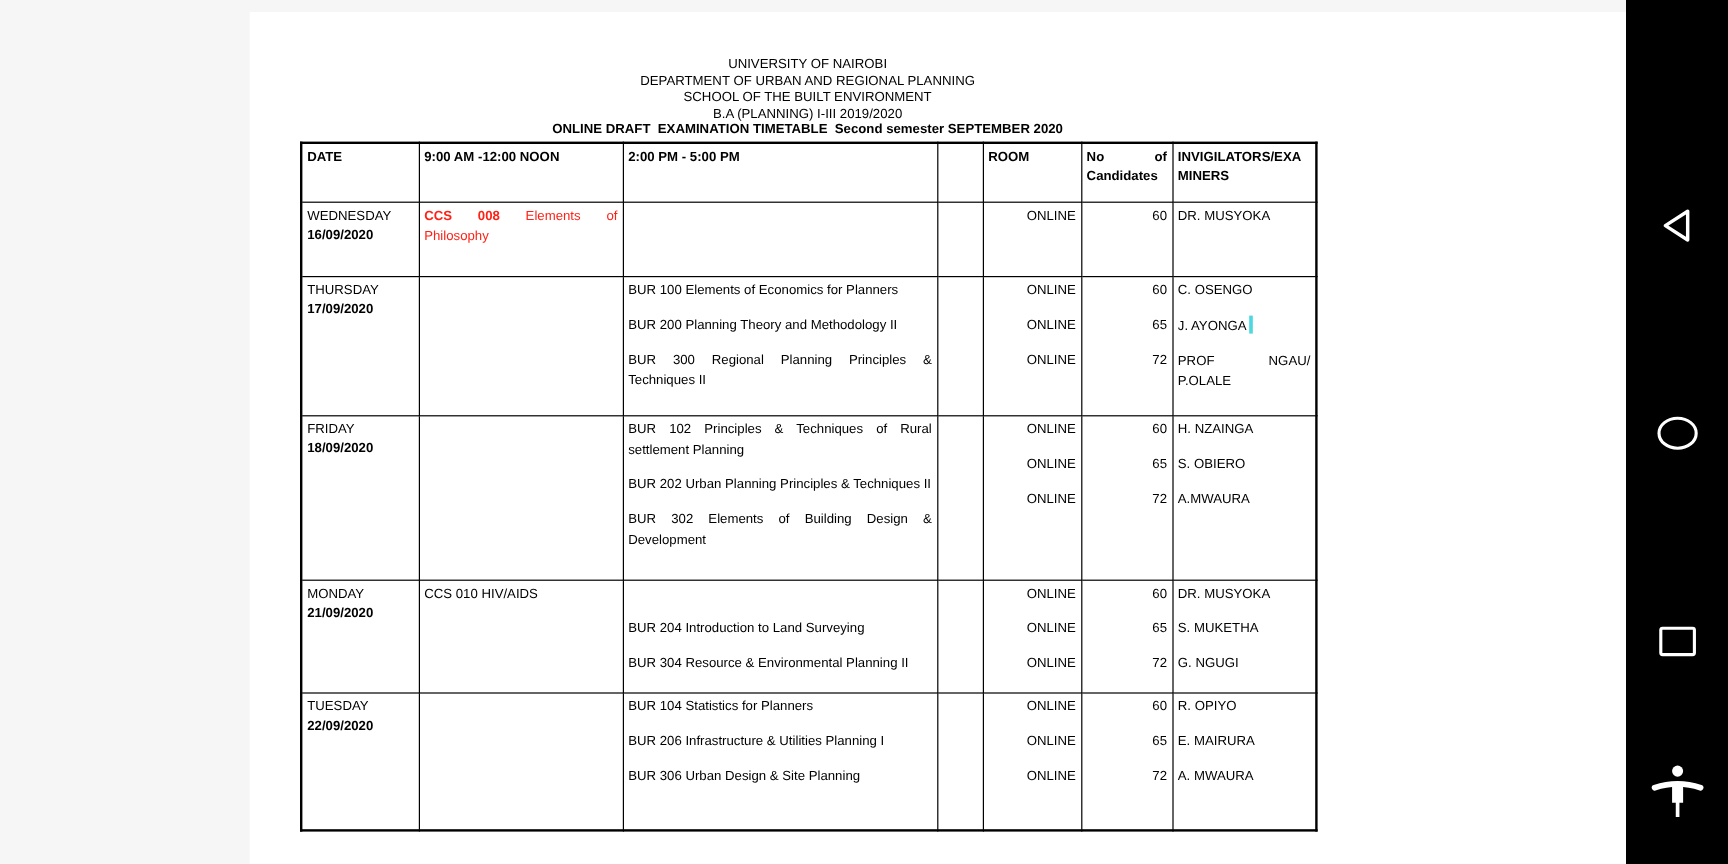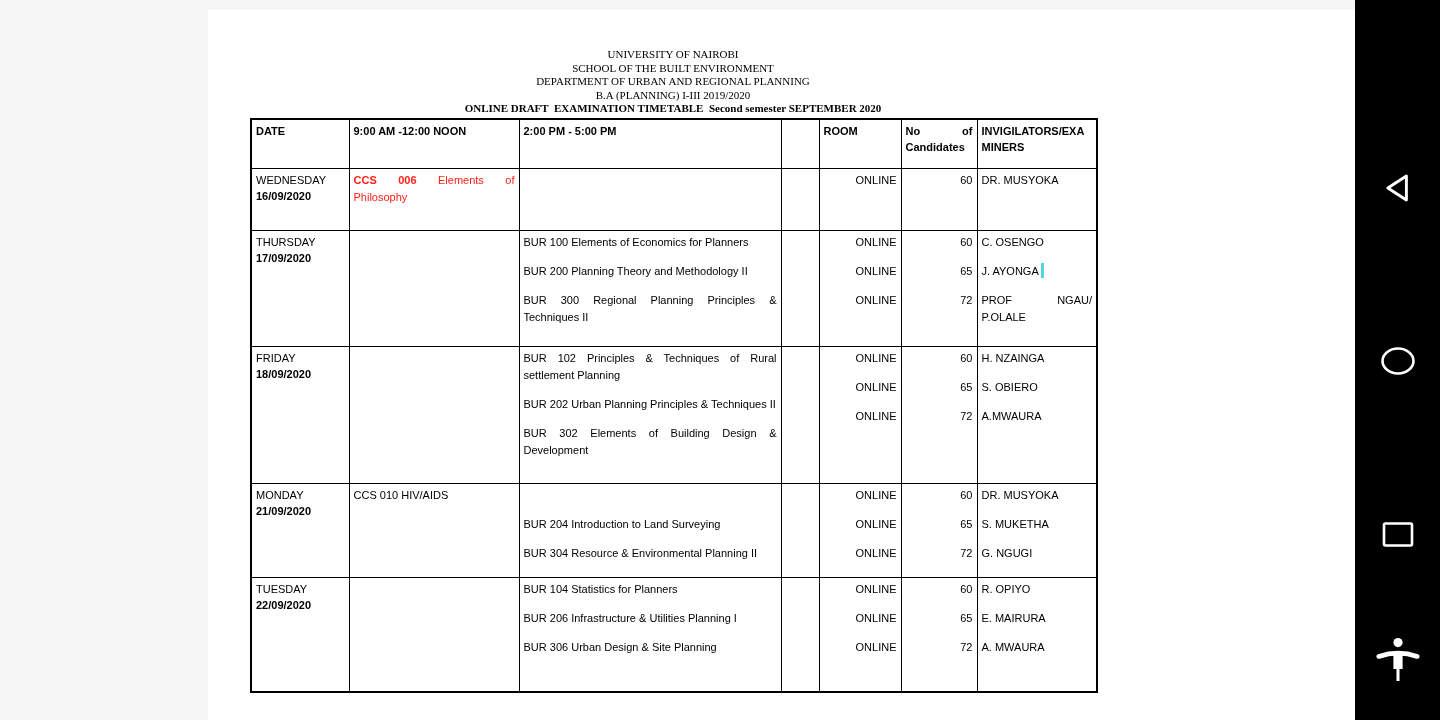--- a/index.html
+++ b/index.html
@@ -2,21 +2,21 @@
 <html><head>
 <meta charset="utf-8">
 <style>
   * { margin:0; padding:0; box-sizing:border-box; }
   html,body { width:1440px; height:720px; overflow:hidden;
     background:#f6f6f6; font-family:"Liberation Sans",sans-serif; color:#000; }
 
   .page { position:absolute; left:208px; top:10px; width:1147px; height:710px; background:#fff; }
 
   .doc-header { position:absolute; left:42px; top:38px; width:846px;
-    text-align:center; font-size:11px; line-height:13.5px;font-family:Liberation Serif, serif; }
+    text-align:center; font-size:11px; line-height:13.5px; }
   .doc-header .title { font-weight:bold; white-space:pre-wrap; }
 
   table.exam { position:absolute; left:42px; top:108px; width:846px;
     border-collapse:collapse; table-layout:fixed; font-size:11px;
     border:2px solid #000; }
   .exam th, .exam td { border:1px solid #000; vertical-align:top;
     padding:3px 4px; text-align:left; font-weight:normal; }
   .exam th { font-weight:bold; line-height:16px; }
   th.c-cand { text-align:justify;margin-top:28px; }
   th.c-inv  { word-break:break-all; }
@@ -46,22 +46,22 @@
   .nav-recents { top:521px; }
   .nav-access { top:636px; }
 </style>
 </head>
 <body>
 
 <div class="page">
 
   <div class="doc-header">
     <div>UNIVERSITY OF NAIROBI</div>
+    <div>DEPARTMENT OF URBAN AND REGIONAL PLANNING</div>
     <div>SCHOOL OF THE BUILT ENVIRONMENT</div>
-    <div>DEPARTMENT OF URBAN AND REGIONAL PLANNING</div>
     <div>B.A (PLANNING) I-III 2019/2020</div>
     <div class="title">ONLINE DRAFT  EXAMINATION TIMETABLE  Second semester SEPTEMBER 2020</div>
   </div>
 
   <table class="exam">
     <colgroup>
       <col style="width:98px">
         <col style="width:170px">
         <col style="width:262px">
       <col style="width:38px">
@@ -80,21 +80,21 @@
         <th class="c-inv">INVIGILATORS/EXAMINERS</th>
       </tr>
     </thead>
     <tbody>
         <tr>
           <td class="c-date">
             <div class="day">WEDNESDAY</div>
             <div class="date">16/09/2020</div>
           </td>
           <td class="c-am">
-            <p class="entry red"><b>CCS 006</b> Elements of Philosophy</p>
+            <p class="entry red"><b>CCS 008</b> Elements of Philosophy</p>
           </td>
           <td class="c-pm"></td>
           <td class="c-gap"></td>
           <td class="c-room">
             <p class="entry">ONLINE</p>
           </td>
           <td class="c-cand">
             <p class="entry">60</p>
           </td>
           <td class="c-inv">

